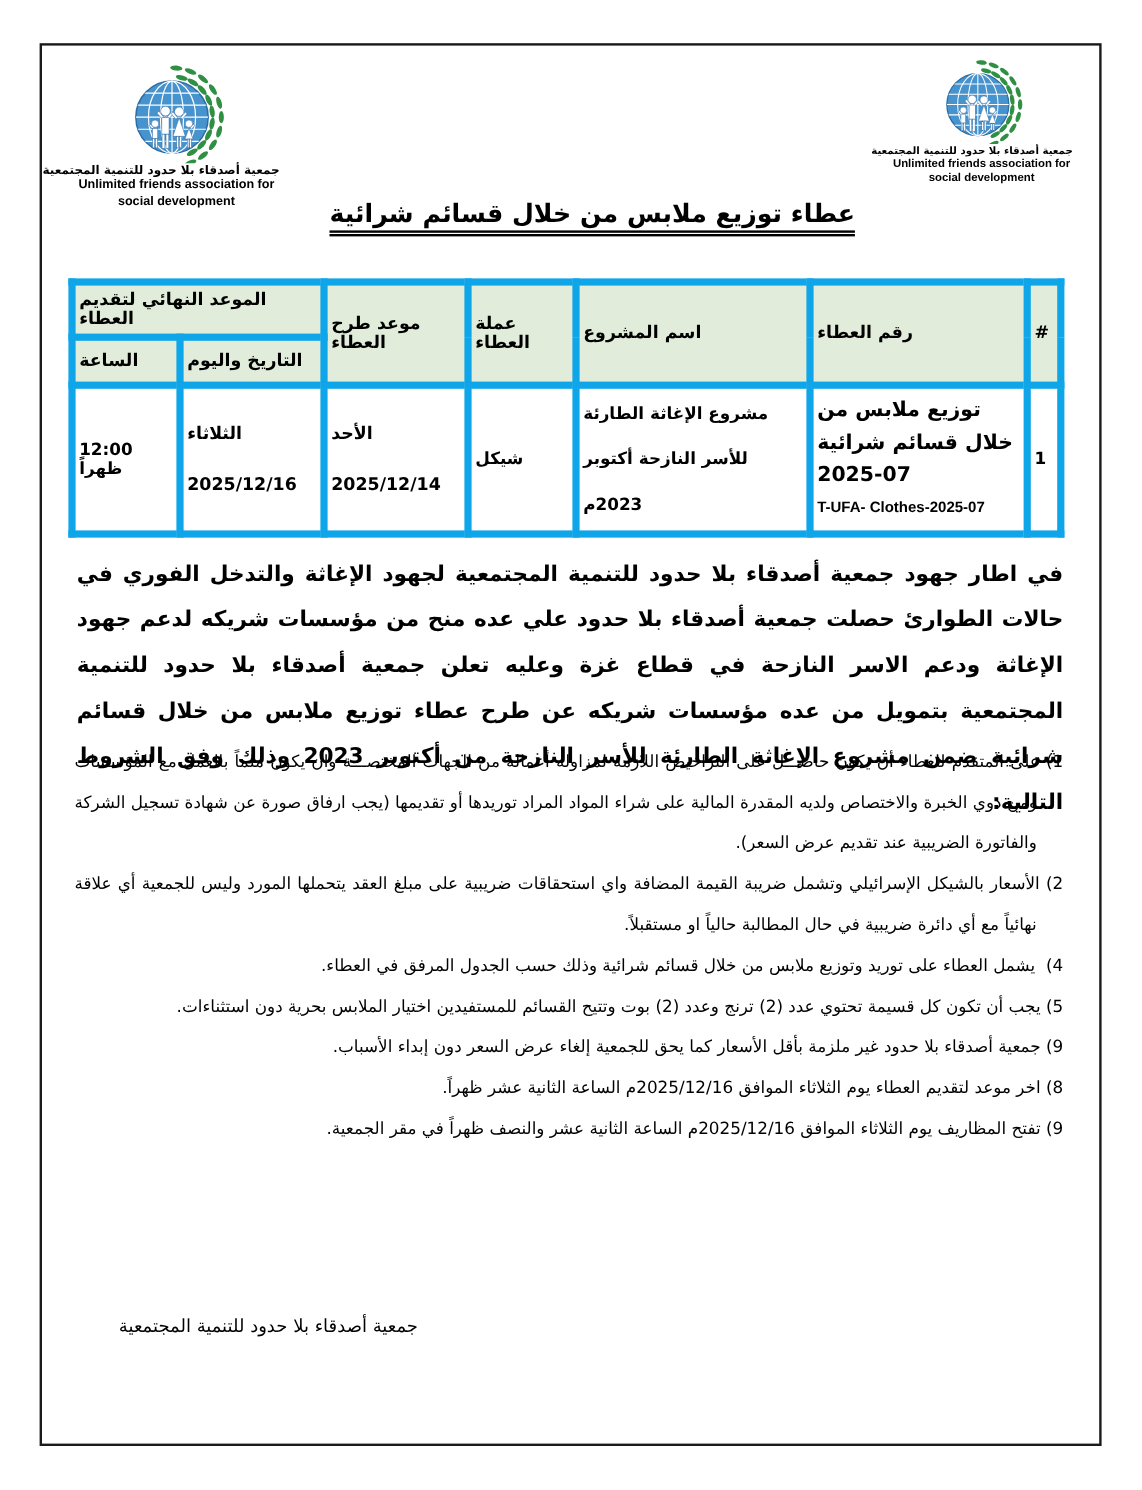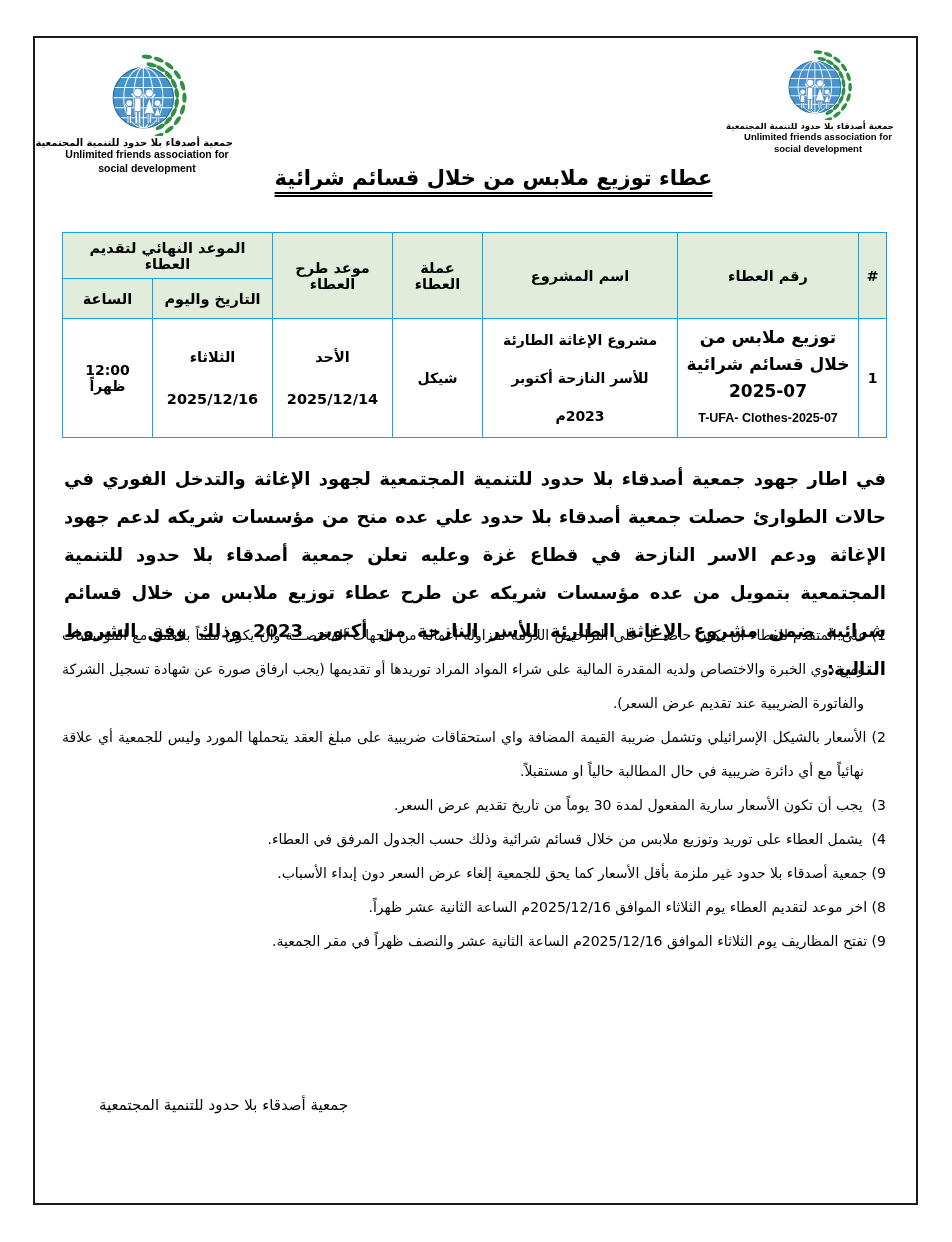--- a/index.html
+++ b/index.html
@@ -25,21 +25,21 @@
     position:absolute;top:128px;left:0;right:0;margin:0;text-align:center;
     font-size:21px;font-weight:bold;
     text-decoration:underline double;text-underline-offset:7px;text-decoration-thickness:1.5px;padding-left:36px;
   }
   
   .tender-table{
     position:absolute;top:194px;right:29px;width:824px;
     border-collapse:collapse;table-layout:fixed;font-weight:bold;
   }
   .tender-table th,.tender-table td{
-    border:1px solid #0ea5e9;text-align:center;vertical-align:middle;padding:2px 3px;box-sizing:border-box;
+    border:6px solid #0ea5e9;text-align:left;vertical-align:middle;padding:2px 3px;box-sizing:border-box;
   }
   .tender-table thead th{background:var(--header-bg,#e1edda);font-size:14.5px;}
   .tender-table thead tr:first-child th{height:46px;}
   .tender-table thead tr:last-child th{height:40px;}
   .tender-table tbody tr{height:114px;}
   .tender-table tbody td{font-size:14px;}
   .cell-multiline div{line-height:27px;}
   .cell-tender-ar{font-size:17px;}
   .cell-tender-en{font-size:12.5px;direction:ltr;font-family:Liberation Sans, sans-serif;}
   .cell-two-rows div{line-height:42px;font-size:14.5px;}
@@ -206,22 +206,22 @@
           <td dir="ltr">12:00 ظهراً</td>
         </tr>
       </tbody>
     </table>
 
     <p class="intro">في اطار جهود جمعية أصدقاء بلا حدود للتنمية المجتمعية لجهود الإغاثة والتدخل الفوري في حالات الطوارئ حصلت جمعية أصدقاء بلا حدود علي عده منح من مؤسسات شريكه لدعم جهود الإغاثة ودعم الاسر النازحة في قطاع غزة وعليه تعلن جمعية أصدقاء بلا حدود للتنمية المجتمعية بتمويل من عده مؤسسات شريكه عن طرح عطاء توزيع ملابس من خلال قسائم شرائية ضمن مشروع الإغاثة الطارئة للأسر النازحة من أكتوبر 2023 وذلك وفق الشروط التالية:</p>
 
     <div class="conditions" id="conditions-list">
         <div class="cond-item">1) على المتقدم للعطاء أن يكون حاصـــل على التراخيص اللازمة لمزاوله أعماله من الجهات المختصـــة وان يكون ملماً بالعمل مع المؤسسات ومن ذوي الخبرة والاختصاص ولديه المقدرة المالية على شراء المواد المراد توريدها أو تقديمها (يجب ارفاق صورة عن شهادة تسجيل الشركة والفاتورة الضريبية عند تقديم عرض السعر).</div>
         <div class="cond-item">2) الأسعار بالشيكل الإسرائيلي وتشمل ضريبة القيمة المضافة واي استحقاقات ضريبية على مبلغ العقد يتحملها المورد وليس للجمعية أي علاقة نهائياً مع أي دائرة ضريبية في حال المطالبة حالياً او مستقبلاً.</div>
-        <div class="cond-item">3) &nbsp;يجب أن تكون الأسعار سارية المفعول لمدة 30 يوماً من تاريخ تقديم عرض السعر.</div>
         <div class="cond-item">4) &nbsp;يشمل العطاء على توريد وتوزيع ملابس من خلال قسائم شرائية وذلك حسب الجدول المرفق في العطاء.</div>
+        <div class="cond-item">5) يجب أن تكون كل قسيمة تحتوي عدد (2) ترنج وعدد (2) بوت وتتيح القسائم للمستفيدين اختيار الملابس بحرية دون استثناءات.</div>
         <div class="cond-item">9) جمعية أصدقاء بلا حدود غير ملزمة بأقل الأسعار كما يحق للجمعية إلغاء عرض السعر دون إبداء الأسباب.</div>
         <div class="cond-item">8) اخر موعد لتقديم العطاء يوم الثلاثاء الموافق 2025/12/16م الساعة الثانية عشر ظهراً.</div>
         <div class="cond-item">9) تفتح المظاريف يوم الثلاثاء الموافق 2025/12/16م الساعة الثانية عشر والنصف ظهراً في مقر الجمعية.</div>
       </div>
 
     <div class="footer-sign">جمعية أصدقاء بلا حدود للتنمية المجتمعية</div>
 
   </div>
 </div>
 

